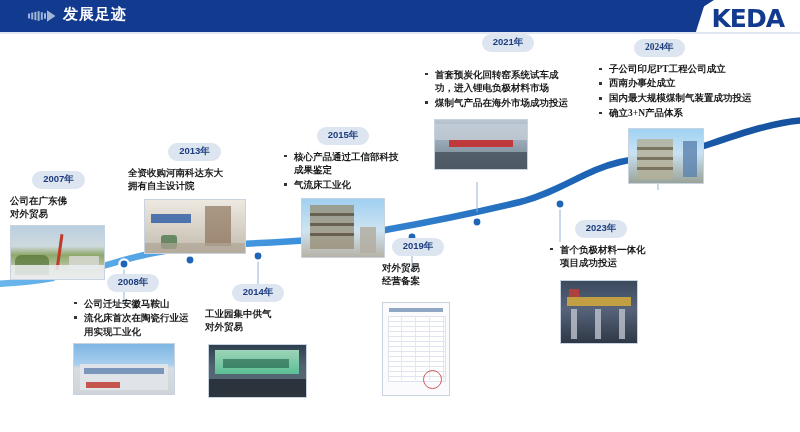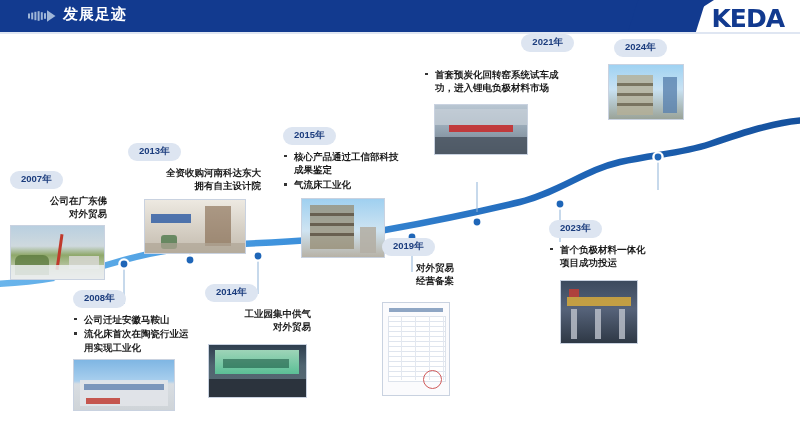--- a/index.html
+++ b/index.html
@@ -36,26 +36,26 @@
   .curve{position:absolute;left:0;top:32px;width:800px;height:400px;}
   
   .milestone{position:absolute;}
   .year{
     display:inline-block;
     background:#dde5f1;color:#1b3c7d;
     font-size:9.5px;font-weight:bold;
     padding:2.5px 11px;border-radius:9px;
     white-space:nowrap;
   }
-  .year-wrap{text-align:left;}
+  .year-wrap{text-align:center;}
   .desc{
     color:#1a1a1a;font-size:9.5px;font-weight:bold;
     line-height:1.45;margin-top:5px;
   }
-  .desc.center{text-align:right;}
+  .desc.center{text-align:left;}
   .bullets{margin:5px 0 0 0;padding:0;list-style:none;}
   .bullets li{
     position:relative;padding-left:11px;
     color:#1a1a1a;font-size:9.5px;font-weight:bold;line-height:1.45;
     margin-bottom:1px;
   }
   .bullets li:before{
     content:"";position:absolute;left:1px;top:5px;
     width:2.5px;height:2.5px;background:#333;
   }
@@ -133,21 +133,21 @@
     <div>对外贸易</div>
   </div>
   <div class="photo" style="margin-top:4px;width:93px;height:53px;background:linear-gradient(#b9cfe0 0%,#cfd9de 38%,#8fa86a 55%,#e3e3de 100%);">
     <div style="position:absolute;left:50%;top:8px;width:3px;height:36px;background:#c0392b;transform:rotate(8deg);"></div>
     <div style="position:absolute;left:4px;bottom:4px;width:34px;height:20px;background:rgba(90,120,60,.75);border-radius:6px 6px 0 0;"></div>
     <div style="position:absolute;right:5px;bottom:10px;width:30px;height:13px;background:rgba(215,215,210,.85);"></div>
     <div style="position:absolute;left:0;bottom:0;width:100%;height:14px;background:rgba(235,238,240,.85);"></div>
   </div>
 </div>
 
-<div class="milestone" style="left:73px;top:287px;width:120px;">
+<div class="milestone" style="left:73px;top:271px;width:120px;">
   <div class="year-wrap"><span class="year">2008年</span></div>
   <ul class="bullets">
     <li>公司迁址安徽马鞍山</li>
     <li>流化床首次在陶瓷行业运用实现工业化</li>
   </ul>
   <div class="photo" style="margin-top:4px;width:100px;height:50px;background:linear-gradient(#7fb6e3 0%,#a9cfee 42%,#d8dde2 48%,#cfd4d8 100%);">
     <div style="position:absolute;left:6px;bottom:4px;width:88px;height:26px;background:rgba(225,228,232,.92);"></div>
     <div style="position:absolute;left:10px;bottom:20px;width:80px;height:6px;background:rgba(40,85,150,.55);"></div>
     <div style="position:absolute;left:12px;bottom:6px;width:34px;height:6px;background:rgba(190,50,40,.8);"></div>
   </div>
@@ -203,23 +203,24 @@
   </div>
   <div class="photo" style="margin-top:14px;margin-left:0px;width:66px;height:92px;background:#fbfbfd;border:1px solid #c9d2e0;">
     <div style="position:absolute;left:6px;top:5px;width:54px;height:4px;background:#8fa6c4;"></div>
     <div style="position:absolute;left:5px;top:13px;width:56px;height:64px;background:repeating-linear-gradient(#ffffff 0 4px,#dfe5ee 4px 5px);border:1px solid #dde3ec;"></div>
     <div style="position:absolute;left:5px;top:13px;width:56px;height:64px;background:repeating-linear-gradient(90deg,transparent 0 13px,#e3e8f0 13px 14px);"></div>
     <div style="position:absolute;right:7px;bottom:6px;width:17px;height:17px;border:1.5px solid #d05a5a;border-radius:50%;"></div>
   </div>
 </div>
 
 <div class="milestone" style="left:424px;top:31px;width:150px;">
-  <div class="year-wrap" style="text-align:right;padding-left:18px;"><span class="year">2021年</span></div>
+  <div class="year-wrap" style="text-align:center;padding-left:18px;"><span class="year">2021年</span></div>
   <ul class="bullets" style="margin-top:16px;">
     <li>首套预炭化回转窑系统试车成功，进入锂电负极材料市场</li>
+    <li>煤制气产品在海外市场成功投运</li>
   </ul>
   <div class="photo" style="margin-top:9px;margin-left:10px;width:92px;height:49px;background:linear-gradient(#b9c6d2 0%,#98a8b6 45%,#6f7c88 100%);">
     <div style="position:absolute;left:0;top:4px;width:100%;height:16px;background:rgba(200,208,216,.7);"></div>
     <div style="position:absolute;left:14px;top:20px;width:64px;height:7px;background:rgba(200,40,40,.85);"></div>
     <div style="position:absolute;left:0;bottom:0;width:100%;height:17px;background:rgba(70,80,92,.8);"></div>
   </div>
 </div>
 
 <div class="milestone" style="left:549px;top:217px;width:104px;">
   <div class="year-wrap"><span class="year">2023年</span></div>
@@ -228,22 +229,28 @@
   </ul>
   <div class="photo" style="margin-top:10px;margin-left:11px;width:76px;height:62px;background:linear-gradient(#3c4a5e 0%,#56637a 45%,#2e3845 100%);">
     <div style="position:absolute;left:6px;top:16px;width:64px;height:9px;background:rgba(215,170,60,.85);"></div>
     <div style="position:absolute;left:10px;top:28px;width:6px;height:30px;background:rgba(190,195,205,.8);"></div>
     <div style="position:absolute;left:34px;top:28px;width:6px;height:30px;background:rgba(190,195,205,.8);"></div>
     <div style="position:absolute;left:58px;top:28px;width:6px;height:30px;background:rgba(190,195,205,.8);"></div>
     <div style="position:absolute;left:8px;top:8px;width:10px;height:8px;background:rgba(200,60,50,.8);"></div>
   </div>
 </div>
 
-<div class="milestone" style="left:578px;top:36px;width:170px;">
+<div class="milestone" style="left:598px;top:36px;width:170px;font-family:Liberation Serif, serif;">
   <div class="year-wrap" style="text-align:left;padding-left:36px;"><span class="year">2024年</span></div>
+  <ul class="bullets" style="margin-top:6px;">
+    <li>子公司印尼PT工程公司成立</li>
+    <li>西南办事处成立</li>
+    <li>国内最大规模煤制气装置成功投运</li>
+    <li>确立3+N产品体系</li>
+  </ul>
   <div class="photo" style="margin-top:7px;margin-left:30px;width:74px;height:54px;background:linear-gradient(#9fd2f2 0%,#c9e2f3 45%,#9aa398 100%);">
     <div style="position:absolute;left:8px;top:10px;width:36px;height:40px;background:rgba(180,175,150,.8);"></div>
     <div style="position:absolute;left:8px;top:18px;width:36px;height:3px;background:rgba(110,105,85,.85);"></div>
     <div style="position:absolute;left:8px;top:28px;width:36px;height:3px;background:rgba(110,105,85,.85);"></div>
     <div style="position:absolute;left:8px;top:38px;width:36px;height:3px;background:rgba(110,105,85,.85);"></div>
     <div style="position:absolute;right:6px;top:12px;width:14px;height:36px;background:rgba(90,130,175,.8);"></div>
   </div>
 </div>
 
 </body></html>

